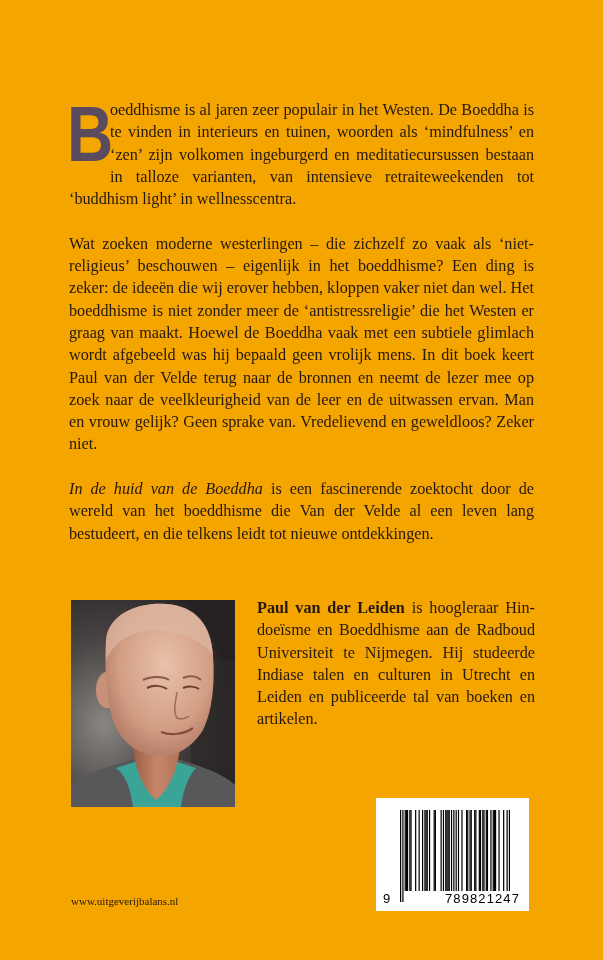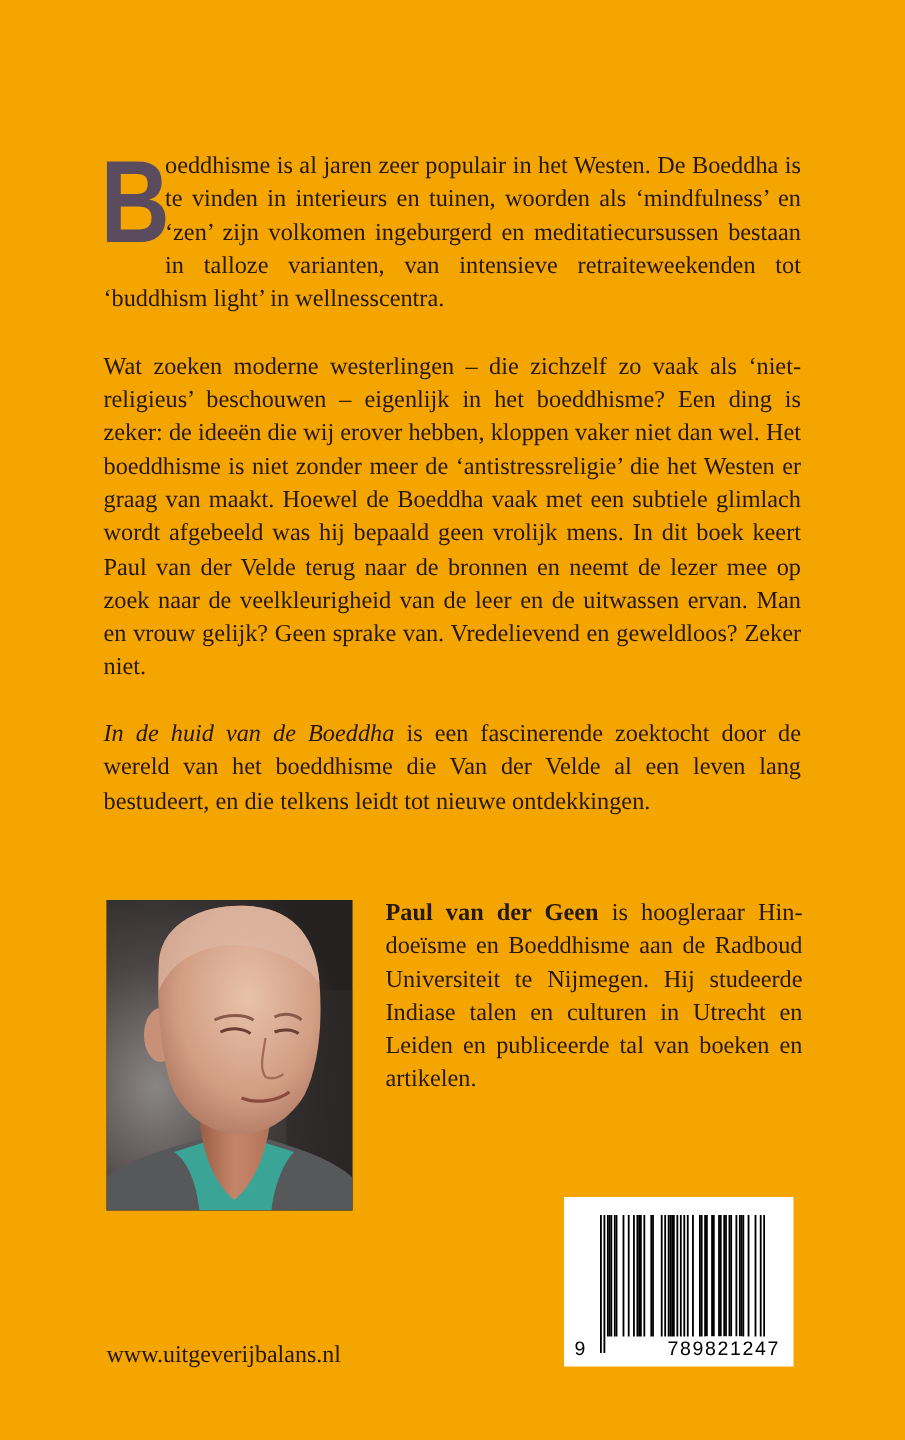--- a/index.html
+++ b/index.html
@@ -95,21 +95,21 @@
       position: absolute;
       top: 0;
       background: #fff;
       letter-spacing: 1.1px;
       line-height: 15px;
     }
     .footer-url {
       position: absolute;
       left: 71px;
       top: 895px;
-      font-size: 16px;
+      font-size: 11px;
       color: #26180e;
     }
   </style>
 </head>
 <body>
 
 <div class="blurb">
   <p><span class="dropcap">B</span><span>oeddhisme is al jaren zeer populair in het Westen. De Boeddha is te vinden in interieurs en tuinen, woorden als ‘mindfulness’ en ‘zen’ zijn volkomen ingeburgerd en meditatiecursussen bestaan in talloze varianten, van intensieve retraiteweekenden tot ‘buddhism light’ in wellnesscentra.</span></p>
   <p>Wat zoeken moderne westerlingen – die zichzelf zo vaak als ‘niet-religieus’ beschouwen – eigenlijk in het boeddhisme? Een ding is zeker: de ideeën die wij erover hebben, kloppen vaker niet dan wel. Het boeddhisme is niet zonder meer de ‘antistressreligie’ die het Westen er graag van maakt. Hoewel de Boeddha vaak met een subtiele glimlach wordt afgebeeld was hij bepaald geen vrolijk mens. In dit boek keert Paul van der Velde terug naar de bronnen en neemt de lezer mee op zoek naar de veelkleurigheid van de leer en de uitwassen ervan. Man en vrouw gelijk? Geen sprake van. Vredelievend en geweldloos? Zeker niet.</p>
   <p><span class="italic-title">In de huid van de Boeddha</span><span> is een fascinerende zoektocht door de wereld van het boeddhisme die Van der Velde al een leven lang bestudeert, en die telkens leidt tot nieuwe ontdekkingen.</span></p>
@@ -145,21 +145,21 @@
     <path d="M72 80 C80 76 92 76 98 80" stroke="#8a5a48" stroke-width="2" fill="none"></path>
     <path d="M112 78 C118 75 126 76 130 80" stroke="#8a5a48" stroke-width="2" fill="none"></path>
     <path d="M76 88 C82 85 90 85 96 89" stroke="#6a3e30" stroke-width="2" fill="none"></path>
     <path d="M112 88 C117 86 124 86 128 89" stroke="#6a3e30" stroke-width="2" fill="none"></path>
     <path d="M106 92 C104 105 102 112 106 118 C110 120 116 118 118 116" stroke="#a06a54" stroke-width="1.5" fill="none"></path>
     <path d="M90 132 C100 136 114 134 122 128" stroke="#8a4a3c" stroke-width="2.2" fill="none"></path>
   </svg>
 </div>
 
 <div class="bio">
-  <b>Paul van der Geen</b><span> is hoogleraar Hin­doeïsme en Boeddhisme aan de Radboud Universiteit te Nijmegen. Hij studeerde Indiase talen en culturen in Utrecht en Leiden en publiceerde tal van boeken en artikelen.</span>
+  <b>Paul van der Leiden</b><span> is hoogleraar Hin­doeïsme en Boeddhisme aan de Radboud Universiteit te Nijmegen. Hij studeerde Indiase talen en culturen in Utrecht en Leiden en publiceerde tal van boeken en artikelen.</span>
 </div>
 
 <div class="barcode-box">
   <svg class="barcode-bars" id="barcode-svg" width="110" height="92">
       <rect x="0.00" y="0" width="1.21" height="92" fill="#000000"></rect>
       <rect x="2.32" y="0" width="1.21" height="92" fill="#000000"></rect>
       <rect x="4.63" y="0" width="1.21" height="82" fill="#000000"></rect>
       <rect x="5.79" y="0" width="1.21" height="82" fill="#000000"></rect>
       <rect x="6.95" y="0" width="1.21" height="82" fill="#000000"></rect>
       <rect x="9.26" y="0" width="1.21" height="82" fill="#000000"></rect>

